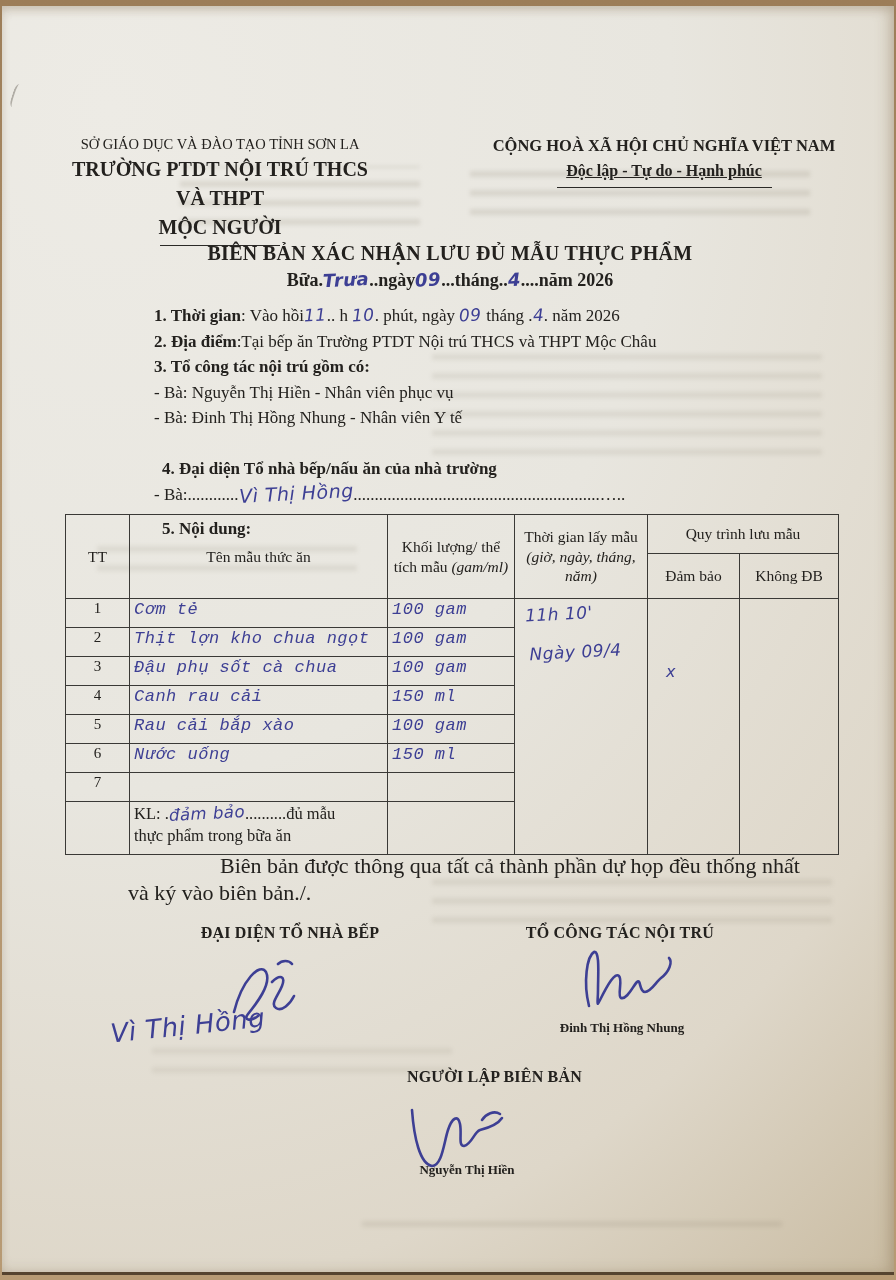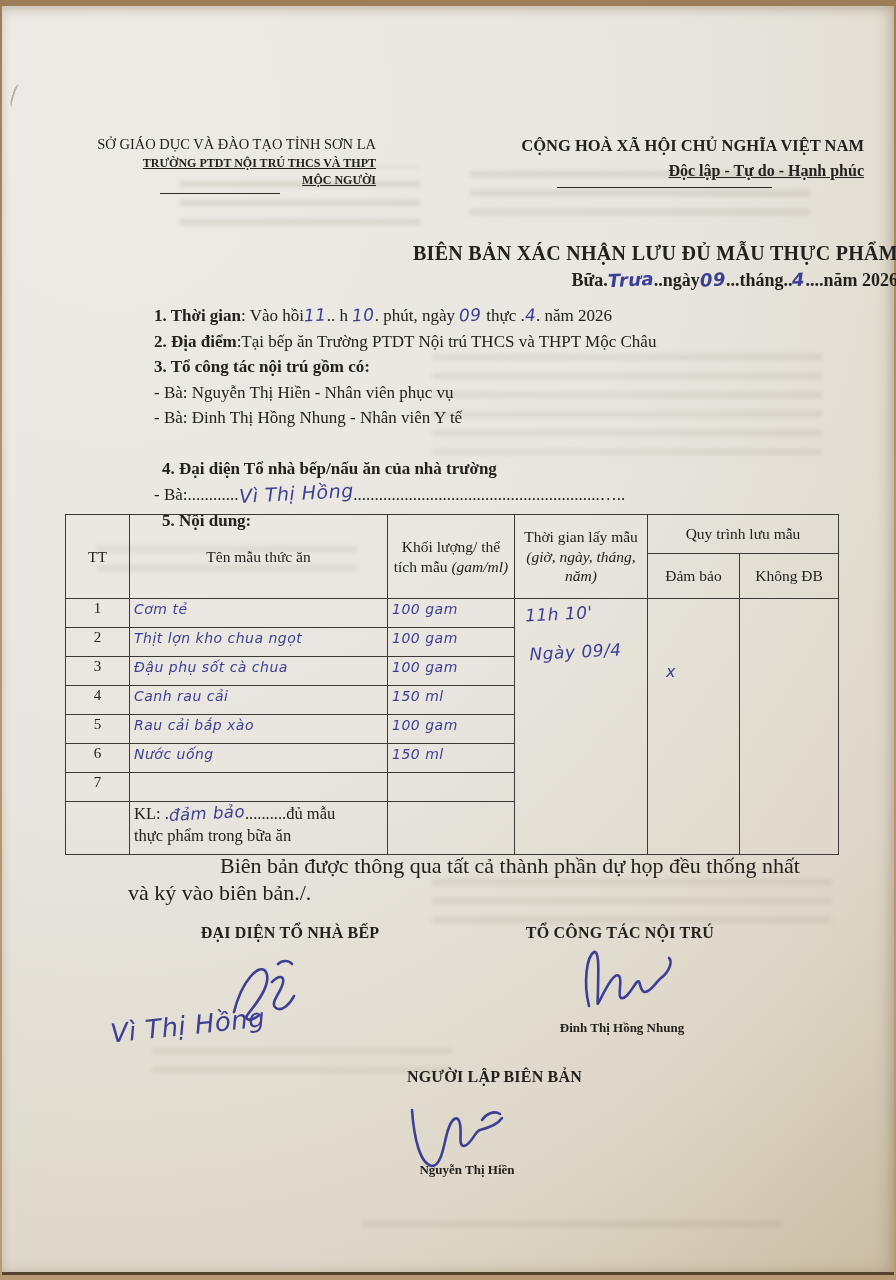--- a/index.html
+++ b/index.html
@@ -11,35 +11,35 @@
   .paper{
     position:absolute;left:2px;top:6px;width:892px;height:1266px;
     background:
       radial-gradient(140% 120% at 12% 8%, #edebe5 0%, #e8e6df 45%, #ded7c9 78%, #c9bba1 100%);
     border-bottom:3px solid #55432f;
     box-shadow:inset -6px 0 14px rgba(120,95,60,.25), inset 0 4px 8px rgba(120,95,60,.18);
   }
   .abs{position:absolute;}
   .b{font-weight:bold;}
   .i{font-style:italic;}
-  .center{text-align:right;}
+  .center{text-align:center;}
   .hw{
     font-family:"DejaVu Sans",sans-serif;font-style:italic;color:#3d3f94;
     letter-spacing:.5px;
   }
   .hw.tilt{display:inline-block;transform:rotate(-3deg);}
   .ghost{
     position:absolute;opacity:.16;filter:blur(2.2px);pointer-events:none;
     background:repeating-linear-gradient(0deg, transparent 0 13px, #7a725f 13px 19px);
   }
   .penmark{position:absolute;left:10px;top:78px;width:7px;height:24px;
     border-left:2px solid #6a655c;transform:rotate(18deg);opacity:.45;border-radius:40%;}
   
   .hdr-left{left:62px;top:128px;width:312px;font-size:14.5px;line-height:1.45;}
-  .hdr-left .l2,.hdr-left .l3{font-weight:bold;font-size:12px;text-decoration:underline;}
+  .hdr-left .l2,.hdr-left .l3{font-weight:bold;font-size:20px;}
   .hdr-left .rule{width:120px;height:0;border-top:1.6px solid #2b2a27;margin:3px auto 0;}
   .hdr-right{left:462px;top:128px;width:400px;font-size:16.5px;line-height:1.5;}
   .hdr-right .l2{font-size:16px;text-decoration:underline;}
   .hdr-right .rule{width:215px;height:0;border-top:1.8px solid #2b2a27;margin:4px auto 0;}
   
   .title{left:0;top:236px;width:896px;font-size:20px;letter-spacing:.3px;}
   .subtitle{left:0;top:263px;width:896px;font-size:18px;}
   .subtitle .hw{font-size:18px;}
   
   .content{left:152px;top:297px;width:640px;font-size:17px;line-height:25.5px;}
@@ -50,21 +50,21 @@
   table.sample{
     position:absolute;left:63px;top:508px;width:773px;border-collapse:collapse;
     table-layout:fixed;font-size:15.5px;
   }
   table.sample th,table.sample td{
     border:1.4px solid #3a3936;padding:1px 4px;vertical-align:top;
     overflow:hidden;
   }
   table.sample th{font-weight:normal;text-align:center;vertical-align:middle;line-height:1.25;}
   td.tt{text-align:center;font-size:15px;}
-  td.name .hw,td.qty .hw{font-size:14px;white-space:nowrap;}
+  td.name .hw,td.qty .hw{font-size:17px;white-space:nowrap;font-family:Liberation Mono, monospace;}
   .timecell .hw{font-size:17px;}
   .klrow td{height:50px;}
   .kl-line{font-size:16.5px;line-height:22px;}
   
   .closing{left:126px;top:846px;width:672px;font-size:22px;line-height:27px;text-indent:92px;}
   
   .sig-h{font-size:16px;letter-spacing:.2px;}
   .sig-name{font-size:13px;}
   svg.scribble{position:absolute;overflow:visible;}
   svg.scribble path{fill:none;stroke:#3d3f94;stroke-width:2.6;stroke-linecap:round;stroke-linejoin:round;}
@@ -96,33 +96,33 @@
     <div class="rule"></div>
   </div>
 
   <div class="abs title center b">BIÊN BẢN XÁC NHẬN LƯU ĐỦ MẪU THỰC PHẨM</div>
   <div class="abs subtitle center b">
     <span>Bữa.</span><span class="hw tilt">Trưa</span><span>..ngày</span><span class="hw tilt">09</span><span>...tháng..</span><span class="hw tilt">4</span><span>....năm 2026</span>
   </div>
 
   <div class="abs content">
     <div class="row">
-      <span class="b">1. Thời gian</span><span>: Vào hồi</span><span class="hw tilt">11</span><span>.. h </span><span class="hw tilt">10</span><span>.  phút, ngày  </span><span class="hw tilt">09</span><span>  thực  .</span><span class="hw tilt">4</span><span>.   năm 2026</span>
+      <span class="b">1. Thời gian</span><span>: Vào hồi</span><span class="hw tilt">11</span><span>.. h </span><span class="hw tilt">10</span><span>.  phút, ngày  </span><span class="hw tilt">09</span><span>  tháng  .</span><span class="hw tilt">4</span><span>.   năm 2026</span>
     </div>
     <div class="row">
       <span class="b">2. Địa điểm</span><span>:Tại bếp ăn Trường PTDT Nội trú THCS và THPT Mộc Châu</span>
     </div>
     <div class="row b">3. Tổ công tác nội trú gồm có:</div>
     <div class="row">- Bà: Nguyễn Thị Hiền - Nhân viên phục vụ</div>
     <div class="row">- Bà: Đinh Thị Hồng Nhung - Nhân viên Y tế</div>
     <div class="row b indent1">4. Đại diện Tổ nhà bếp/nấu ăn của nhà trường</div>
     <div class="row">
       <span>- Bà:............</span><span class="hw tilt" style="font-size:19px">Vì Thị Hồng</span><span>..........................................................…..</span>
     </div>
-    <div class="row b indent1" style="margin-top:0">5. Nội dung:</div>
+    <div class="row b indent1" style="margin-top:8px">5. Nội dung:</div>
   </div>
 
   <table class="sample">
     <colgroup>
       <col style="width:64px">
         <col style="width:258px">
         <col style="width:127px">
       <col style="width:133px">
         <col style="width:92px">
         <col style="width:99px">

